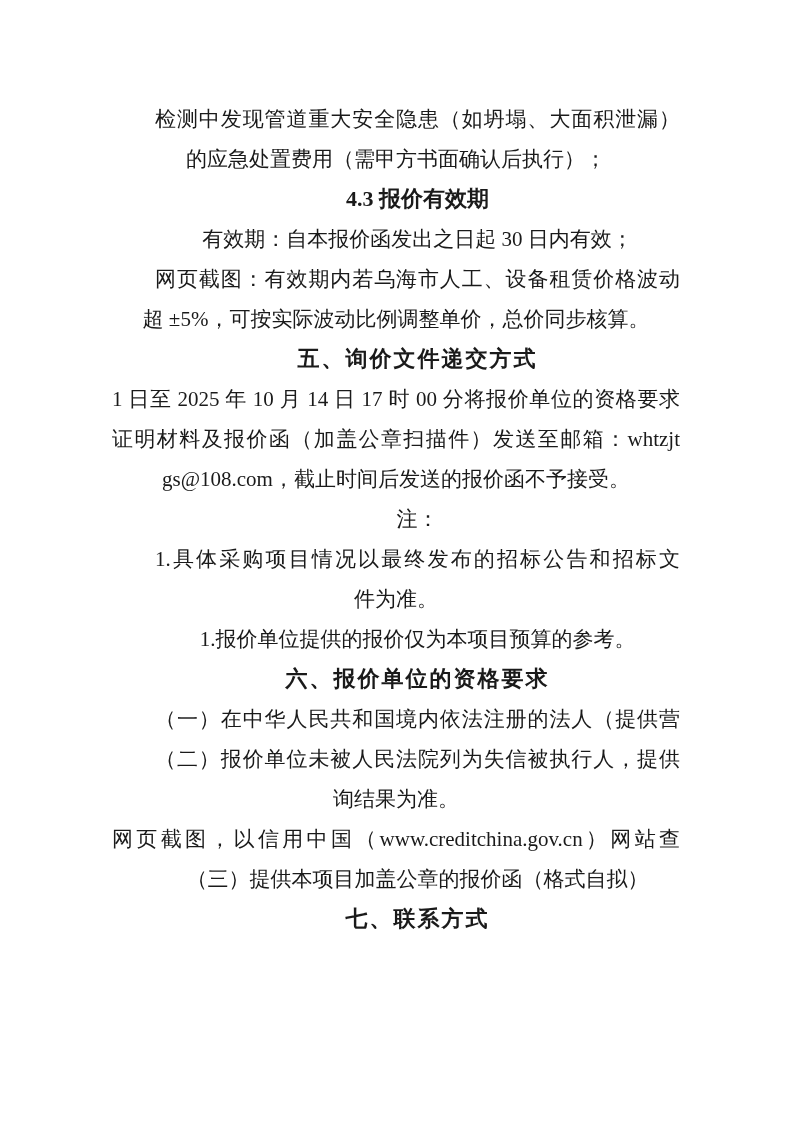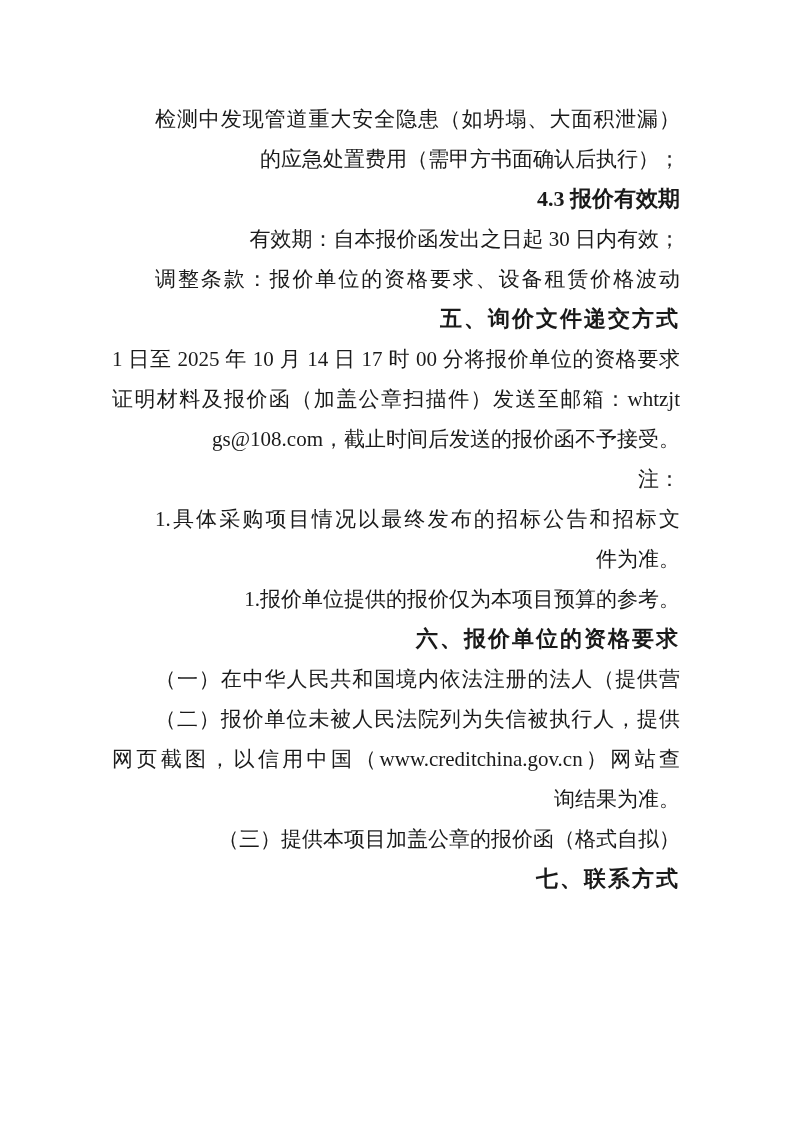--- a/index.html
+++ b/index.html
@@ -19,21 +19,21 @@
     padding: 99px 113px 0 112px;
     background: #ffffff;
     color: #1a1a1a;
     font-family: "Liberation Serif", "DejaVu Serif", serif;
     font-size: 21px;
   }
   .line {
     height: 40px;
     line-height: 40px;
     white-space: nowrap;
-    text-align: right;
+    text-align: center;
   }
   .line.fill {
     white-space: normal;
     text-align: justify;
     text-align-last: justify;
   }
   .line.indent {
     text-indent: 43px;
   }
   .line.h-serif {
@@ -49,29 +49,30 @@
   }
 </style>
 </head>
 <body>
 
 <div class="page">
   <div class="line indent fill">检测中发现管道重大安全隐患（如坍塌、大面积泄漏）</div>
   <div class="line">的应急处置费用（需甲方书面确认后执行）；</div>
   <div class="line indent h-serif">4.3 报价有效期</div>
   <div class="line indent">有效期：自本报价函发出之日起 30 日内有效；</div>
-  <div class="line indent fill">调整条款：报价单位的资格要求、设备租赁价格波动</div>
+  <div class="line indent fill">网页截图：有效期内若乌海市人工、设备租赁价格波动</div>
+  <div class="line">超 ±5%，可按实际波动比例调整单价，总价同步核算。</div>
   <div class="line indent h-sans">五、询价文件递交方式</div>
   <div class="line fill">1 日至 2025 年 10 月 14 日 17 时 00 分将报价单位的资格要求</div>
   <div class="line fill">证明材料及报价函（加盖公章扫描件）发送至邮箱：whtzjt</div>
   <div class="line">gs@108.com，截止时间后发送的报价函不予接受。</div>
   <div class="line indent">注：</div>
   <div class="line indent fill">1.具体采购项目情况以最终发布的招标公告和招标文</div>
   <div class="line">件为准。</div>
   <div class="line indent">1.报价单位提供的报价仅为本项目预算的参考。</div>
   <div class="line indent h-sans">六、报价单位的资格要求</div>
   <div class="line indent fill">（一）在中华人民共和国境内依法注册的法人（提供营</div>
   <div class="line indent fill">（二）报价单位未被人民法院列为失信被执行人，提供</div>
+  <div class="line">询结果为准。</div>
   <div class="line fill">网页截图，以信用中国（www.creditchina.gov.cn）网站查</div>
-  <div class="line">询结果为准。</div>
   <div class="line indent">（三）提供本项目加盖公章的报价函（格式自拟）</div>
   <div class="line indent h-sans">七、联系方式</div>
 </div>
 
 </body></html>

